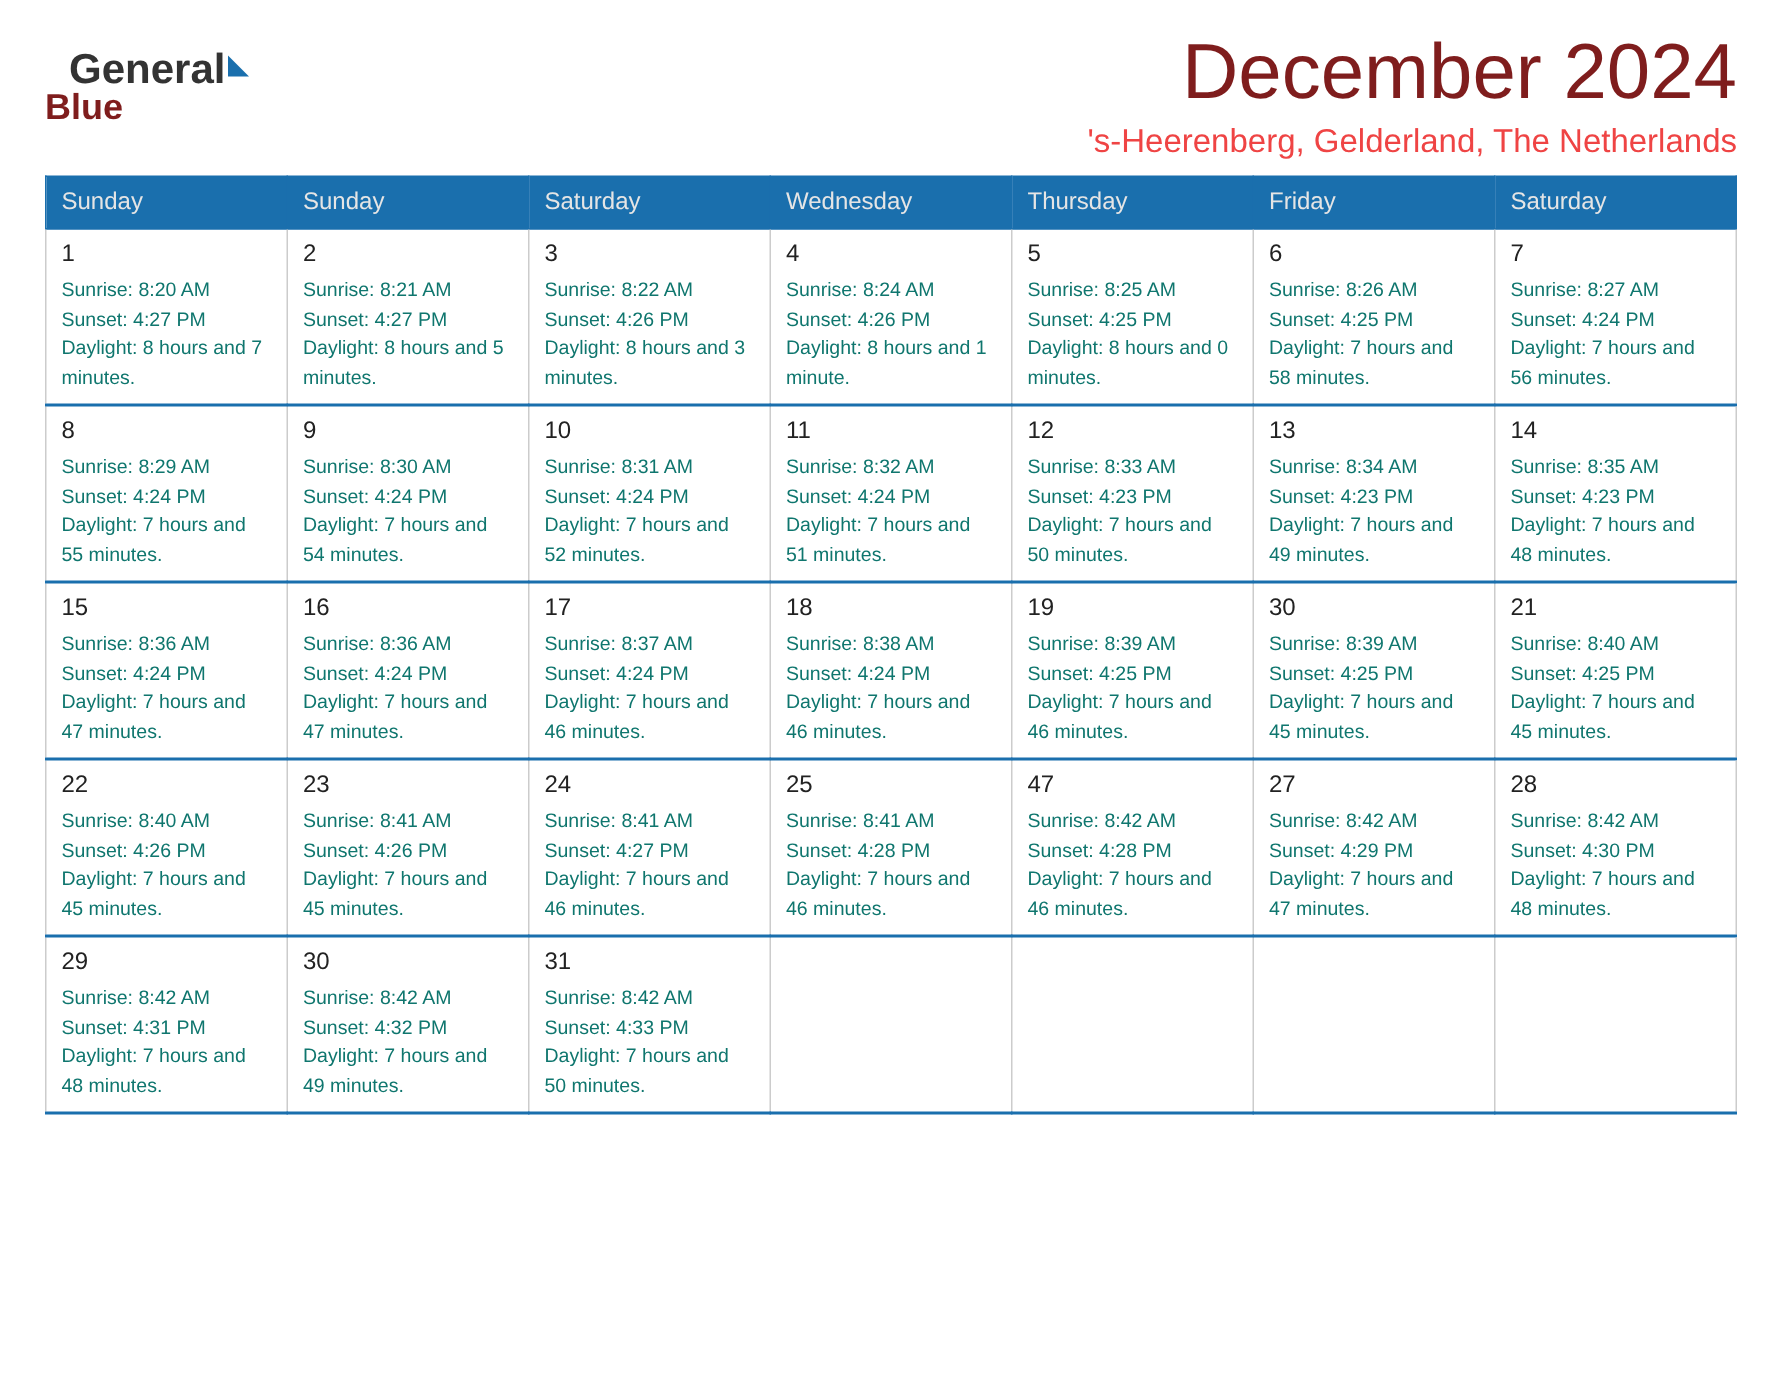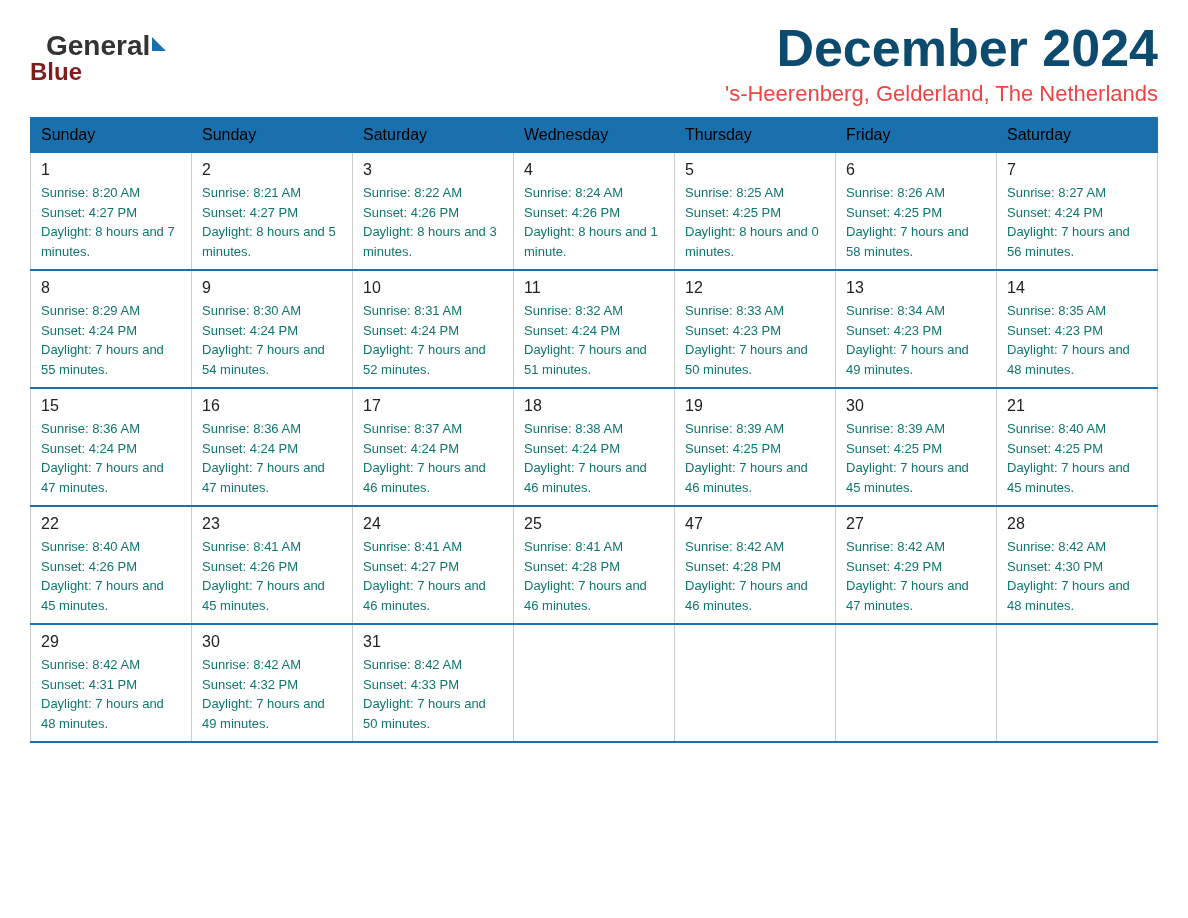--- a/index.html
+++ b/index.html
@@ -45,37 +45,37 @@
       font-size: 24px;
       font-weight: bold;
       color: #7f1d1d;
       margin-top: -4px;
     }
     .title-block {
       text-align: right;
     }
     .month-title {
       font-size: 52px;
-      font-weight: bold;
-      color: #0c4a6e;
+      font-weight: normal;
+      color: #7f1d1d;
       line-height: 1.1;
     }
     .location-title {
       font-size: 22px;
       color: #ef4444;
       margin-top: 4px;
     }
     table {
       width: 100%;
       border-collapse: collapse;
       margin-top: 10px;
     }
     thead tr th {
       background-color: #1a6fad;
-      color: #000000;
+      color: #e5e5e5;
       padding: 8px 10px;
       text-align: left;
       font-size: 16px;
       font-weight: normal;
       border: 1px solid #1a6fad;
     }
     tbody tr td {
       vertical-align: top;
       padding: 8px 10px;
       border: 1px solid #ccc;

